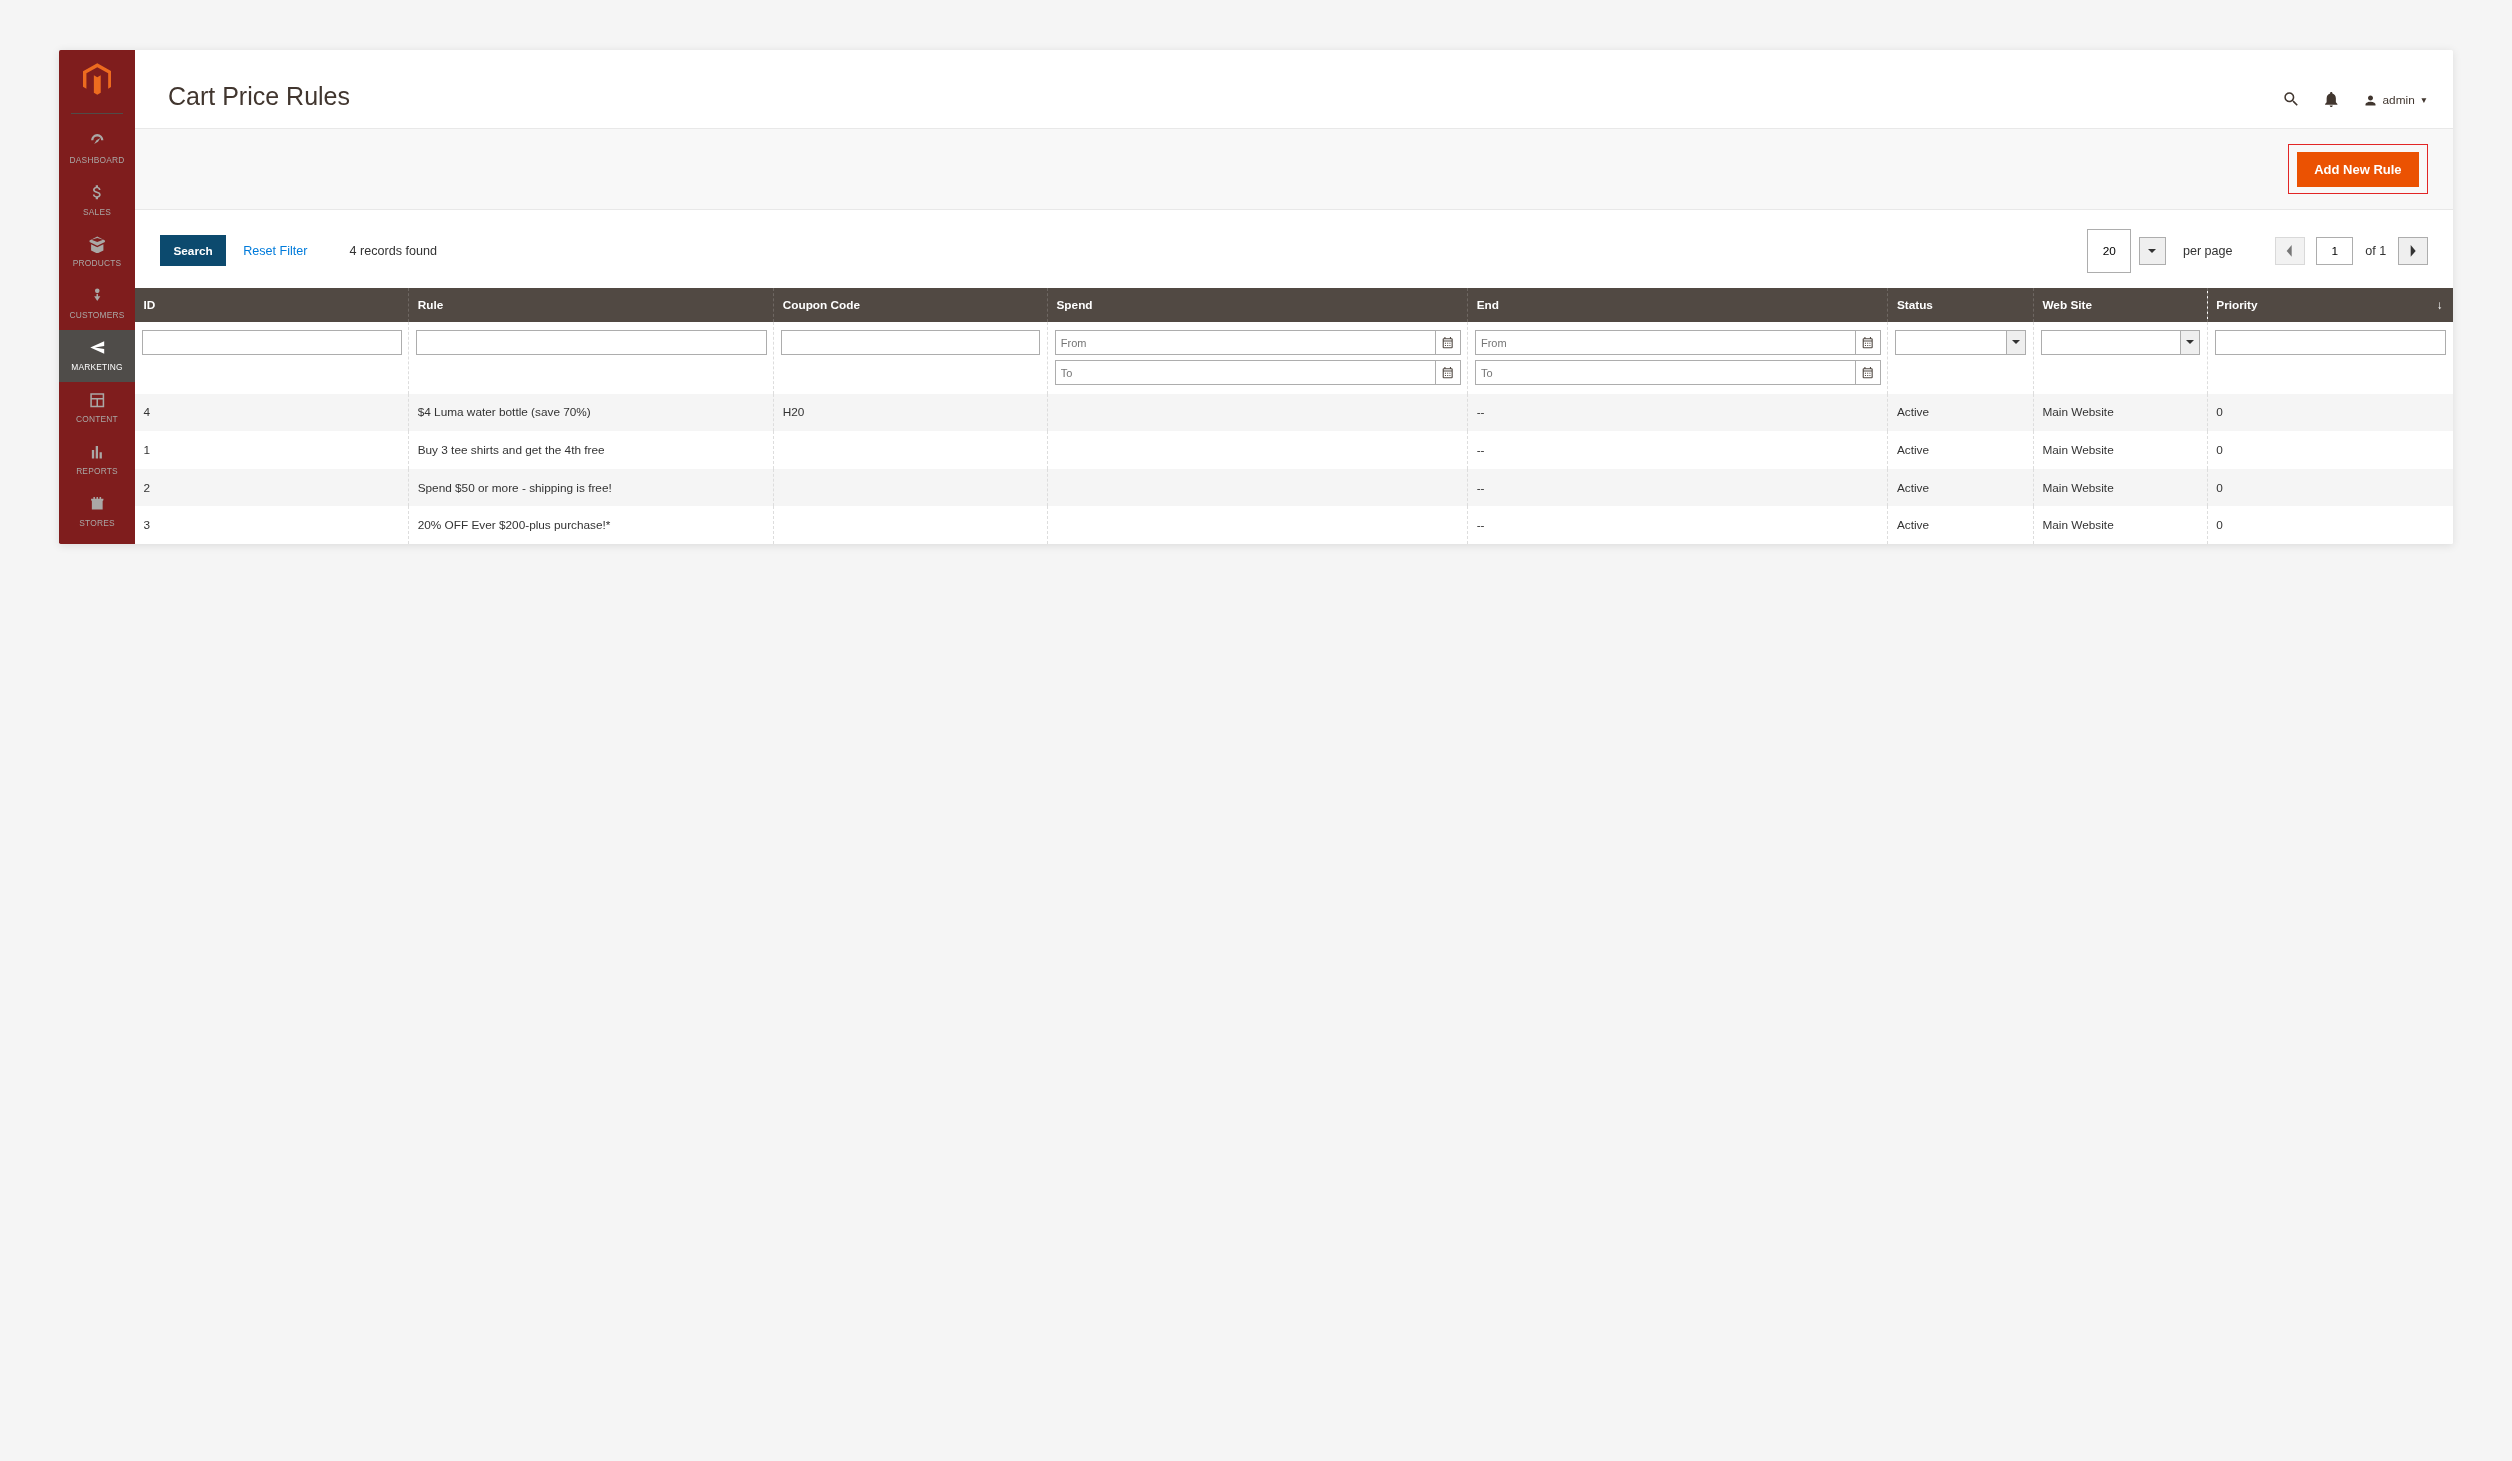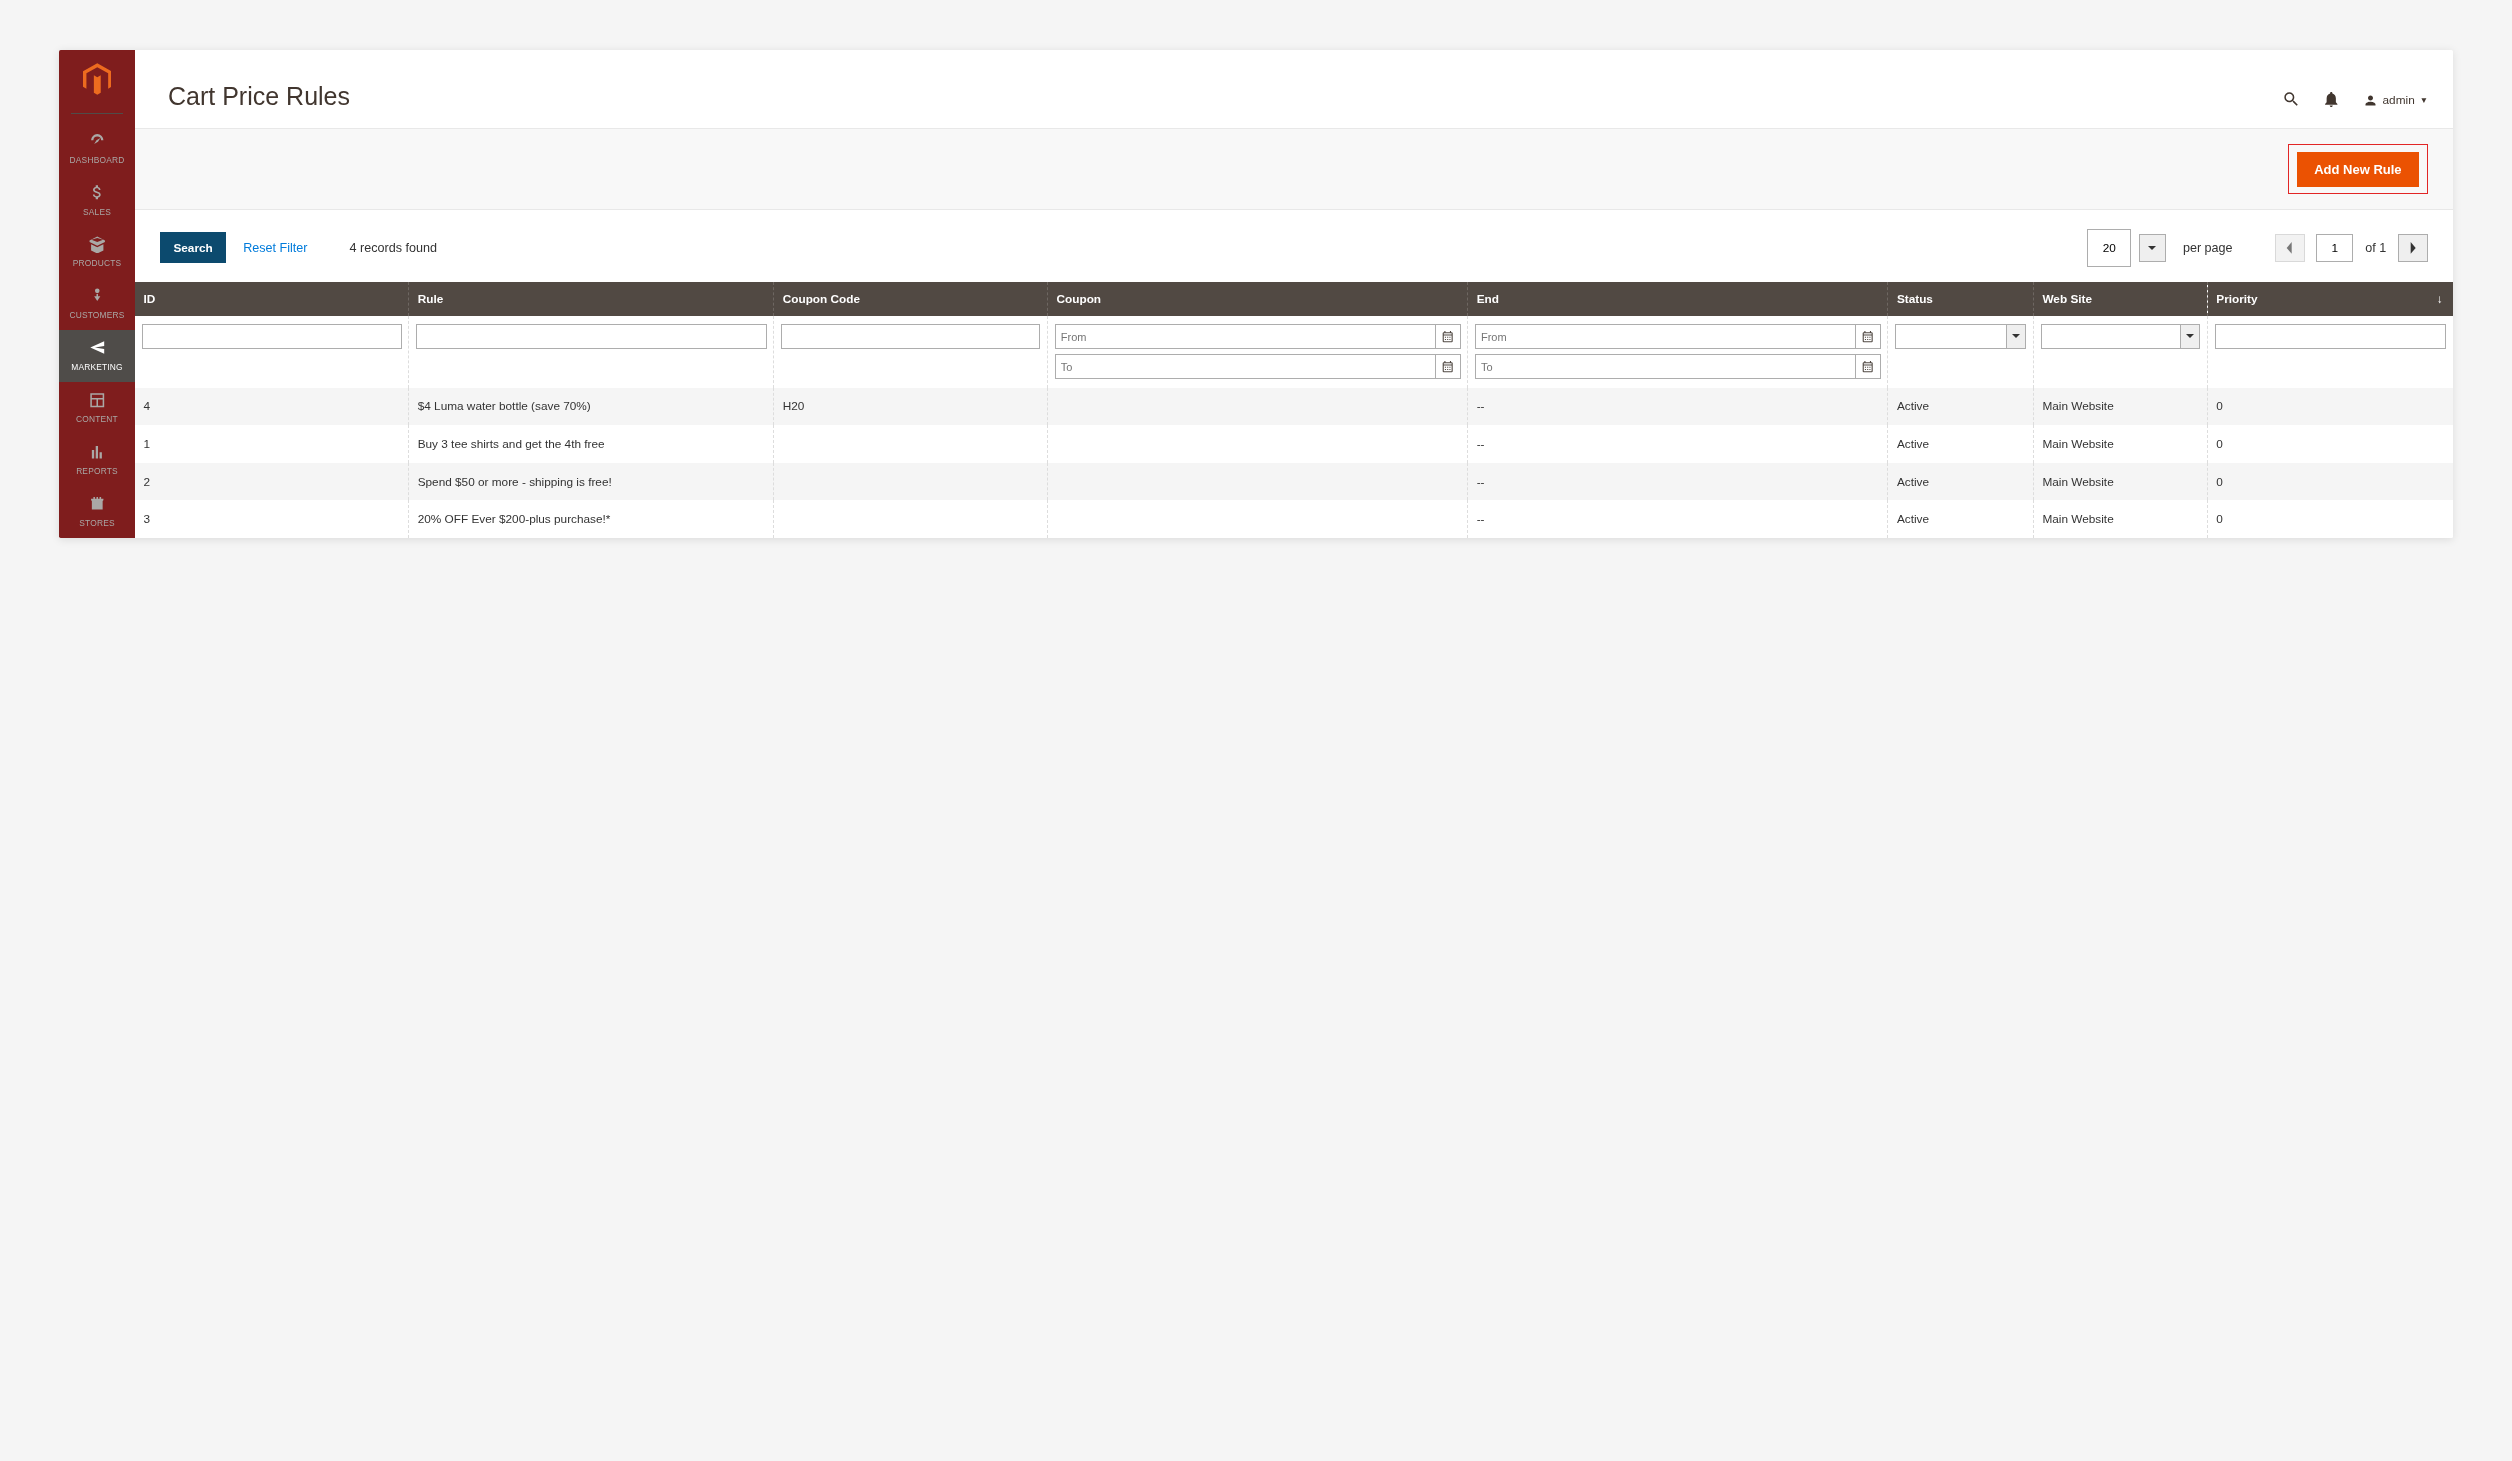--- a/index.html
+++ b/index.html
@@ -105,21 +105,21 @@
       text-decoration: none;
       cursor: pointer;
       font-size: 12.6px;
     }
     .records { margin-left: 25px; font-size: 12.6px; color: #333; }
     .spacer { flex: 1; }
     .page-size {
       display: flex; align-items: center; gap: 8.4px;
     }
     .page-size input {
-      width: 44px; height: 38px; text-align: center;
+      width: 44px; height: 44px; text-align: center;
       border: 0.8px solid #adadad; font-size: 11.8px;
     }
     .page-size .dd {
       width: 27px; height: 28.6px; border: 0.8px solid #adadad;
       background: #efefef; display:flex; align-items:center; justify-content:center;
       cursor: pointer; margin-left: -0.8px;
     }
     .page-size .dd::after { content:''; border: 4.2px solid transparent; border-top-color:#333; margin-top:4.2px; }
     .per-page-label { font-size: 12.6px; color: #333; }
     .pager { display: flex; align-items: center; gap: 11.8px; margin-left: 25px; }
@@ -287,21 +287,21 @@
         </span>
       </div>
     </div>
 
     <table class="grid">
       <thead>
         <tr>
           <th class="col-id">ID</th>
           <th class="col-rule">Rule</th>
           <th class="col-coupon">Coupon Code</th>
-          <th class="col-start">Coupon</th>
+          <th class="col-start">Spend</th>
           <th class="col-end">End</th>
           <th class="col-status">Status</th>
           <th class="col-web">Web Site</th>
           <th class="col-prio"><span>Priority</span><span class="sort-arrow">↓</span></th>
         </tr>
       </thead>
       <tbody id="grid-body">
         <tr class="filters">
           <td><input class="filter-input" style=""></td>
           <td><input class="filter-input" style=""></td>

